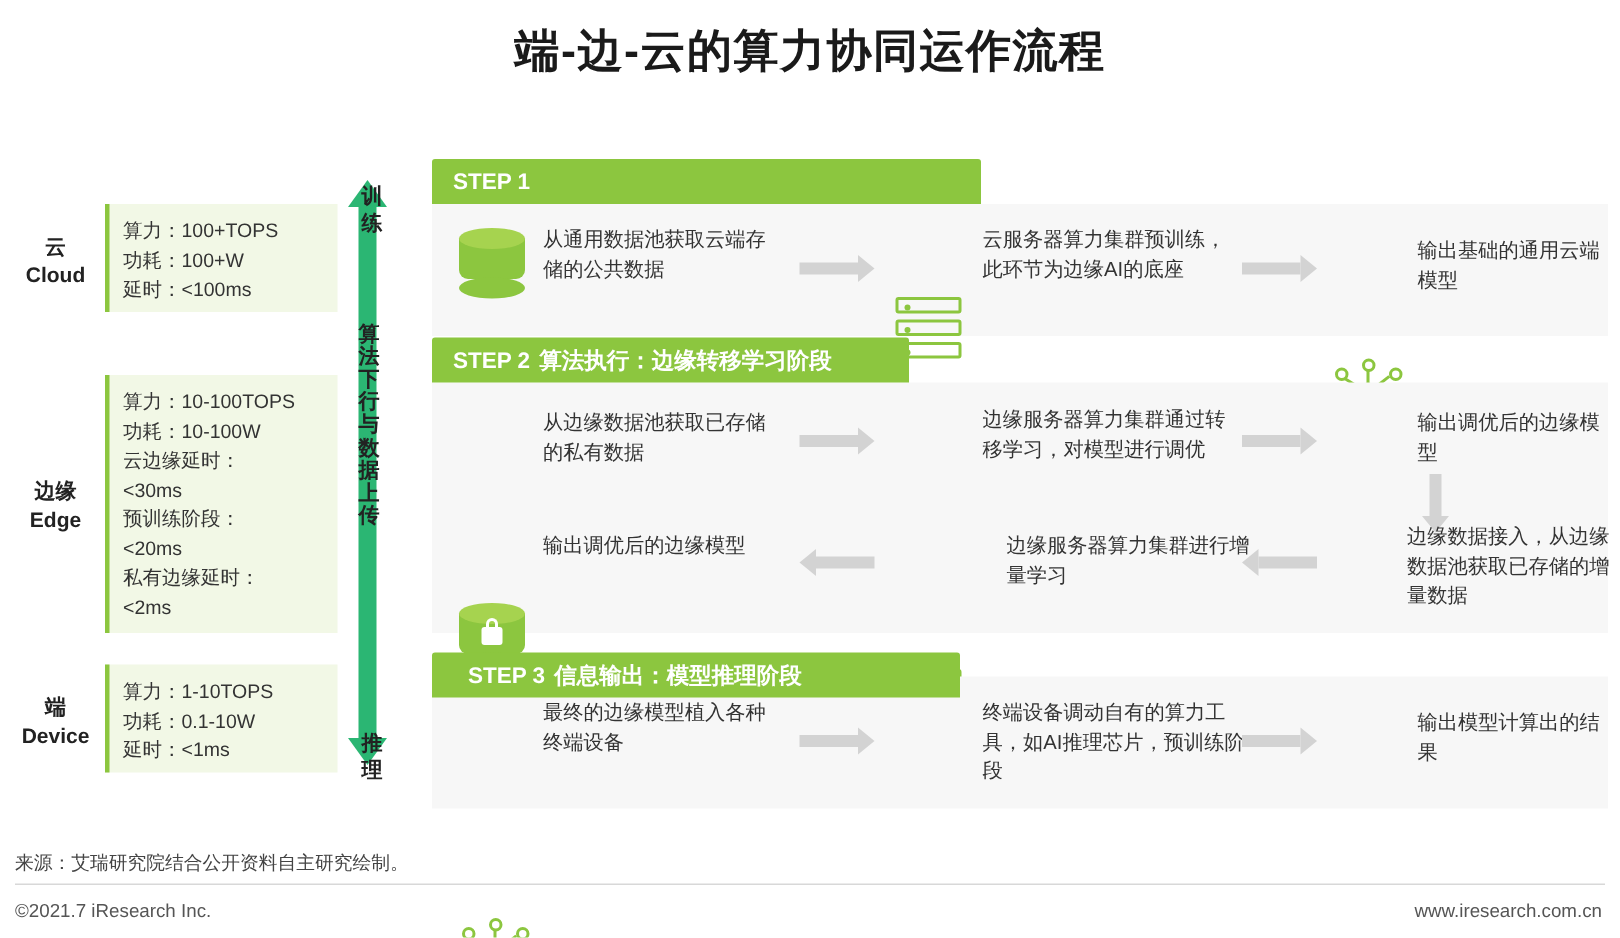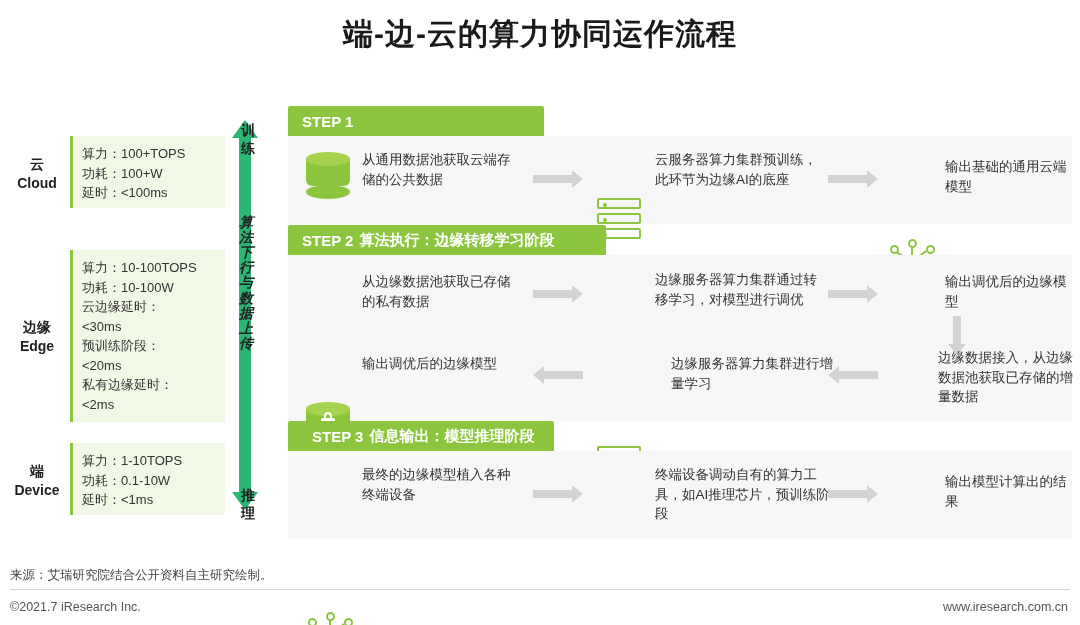--- a/index.html
+++ b/index.html
@@ -185,24 +185,24 @@
   <div>延时：&lt;1ms</div>
 </div>
 
 <div class="arrow-col">
   <div class="arrow-up"></div>
   <div class="arrow-shaft"></div>
   <div class="arrow-down"></div>
 </div>
 <div class="arrow-cap" style="top:122px;">训练</div>
 <div class="arrow-cap" style="top:487px;">推理</div>
-<div class="arrow-vtext" style="top:215px;font-style:italic;">算法下行与数据上传</div>
+<div class="arrow-vtext" style="top:215px;">算法下行与数据上传</div>
 
 <div class="panel" style="top:136px;height:88px;"></div>
-<div class="step-head" style="top:106px;width:256px;">
+<div class="step-head" style="top:106px;width:366px;">
   <span class="num">STEP 1</span>
 </div>
 
 <div class="ic cyl" style="left:306px;top:152px;">
   <div class="body"></div>
     <div class="bot"></div>
     <div class="top"></div>
 </div>
 <div class="item" style="left:362px;top:150px;width:160px;">
   <div class="txt">从通用数据池获取云端存储的公共数据</div>
@@ -329,21 +329,21 @@
 <div class="garrow left" style="left:828px;top:366px;width:50px;">
   <div class="s" style="left:11px;width:39px;"></div>
     <div class="h"></div>
 </div>
 
 <div class="item" style="left:938px;top:348px;width:138px;">
   <div class="txt">边缘数据接入，从边缘数据池获取已存储的增量数据</div>
 </div>
 
 <div class="panel" style="top:451px;height:88px;"></div>
-<div class="step-head" style="top:421px;width:266px;padding-left:24px;">
+<div class="step-head" style="top:435px;width:352px;padding-left:24px;">
   <span class="num">STEP 3</span>
   <span>信息输出：模型推理阶段</span>
 </div>
 
 <div class="item" style="left:362px;top:465px;width:160px;">
   <div class="txt">最终的边缘模型植入各种终端设备</div>
 </div>
 
 <div class="garrow right" style="left:533px;top:485px;width:50px;">
   <div class="s" style="width:39px;"></div>

